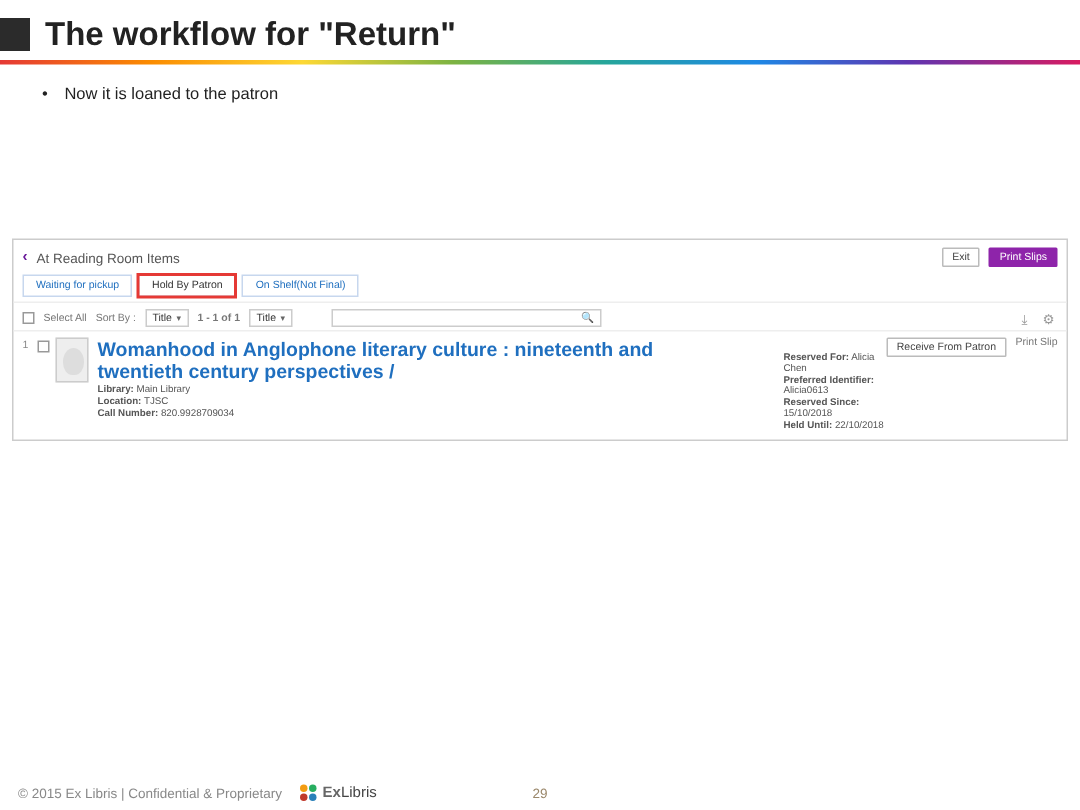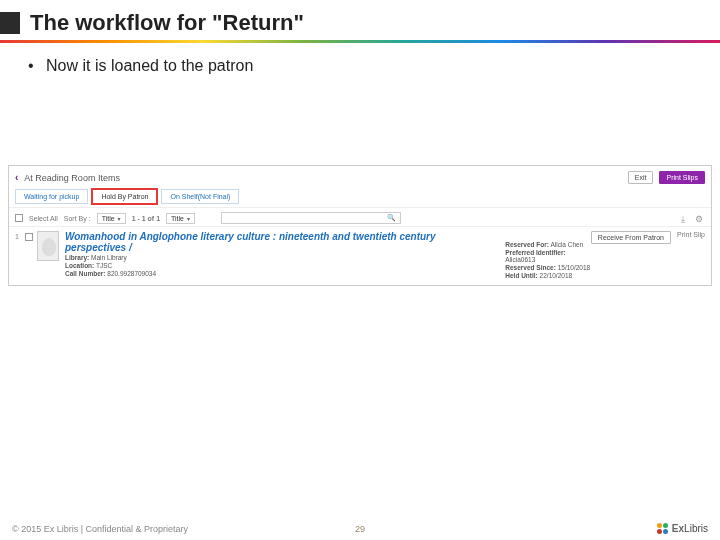--- a/index.html
+++ b/index.html
@@ -29,21 +29,21 @@
   }
   .rainbow {
     height: 3px;
     width: 100%;
     background: linear-gradient(to right,
       #e53935 0%, #fb8c00 14%, #fdd835 28%, #7cb342 42%,
       #26a69a 56%, #1e88e5 70%, #5e35b1 84%, #d81b60 100%);
     margin-bottom: 14px;
   }
   .bullet-line {
-    font-size: 16px;
+    font-size: 11px;
     color: #222;
     padding-left: 28px;
     margin-bottom: 90px;
   }
   .bullet-dot { margin-right: 8px; color:#222; }
   .panel {
     border: 1px solid #ccc;
     margin: 0 8px;
     font-size: 7.5px;
     color: #333;
@@ -143,36 +143,36 @@
   .thumb::after{
     content:"";
     position:absolute;
     left:4px; top:6px;
     width:14px; height:18px;
     background:#ddd;
     border-radius:50% 50% 45% 45%;
   }
   .item-details { flex:1; display:flex; gap:30px; }
   .col-left, .col-mid { display:flex; flex-direction:column; gap:1px; }
-  .item-title { color:#1f6fbf; font-size:10px; font-weight:600;font-style:italic; }
+  .item-title { color:#1f6fbf; font-size:13px; font-weight:600; }
   .kv { font-size:6.5px; color:#555; }
   .kv b { font-weight:700; color:#555; }
   .item-actions {
     display:flex;
     gap:6px;
     align-items:flex-start;
   }
   .footer {
     position:absolute;
     bottom: 6px;
     left: 0;
     width: 100%;
     display:flex;
     align-items:center;
-    justify-content:space-between;
+    justify-content:flex-start;
     padding: 0 12px;
     font-size: 9px;
     color: #888;
   }
   .footer-center {
     position:absolute;
     left:50%;
     transform:translateX(-50%);
     color:#9a876a;
   }

